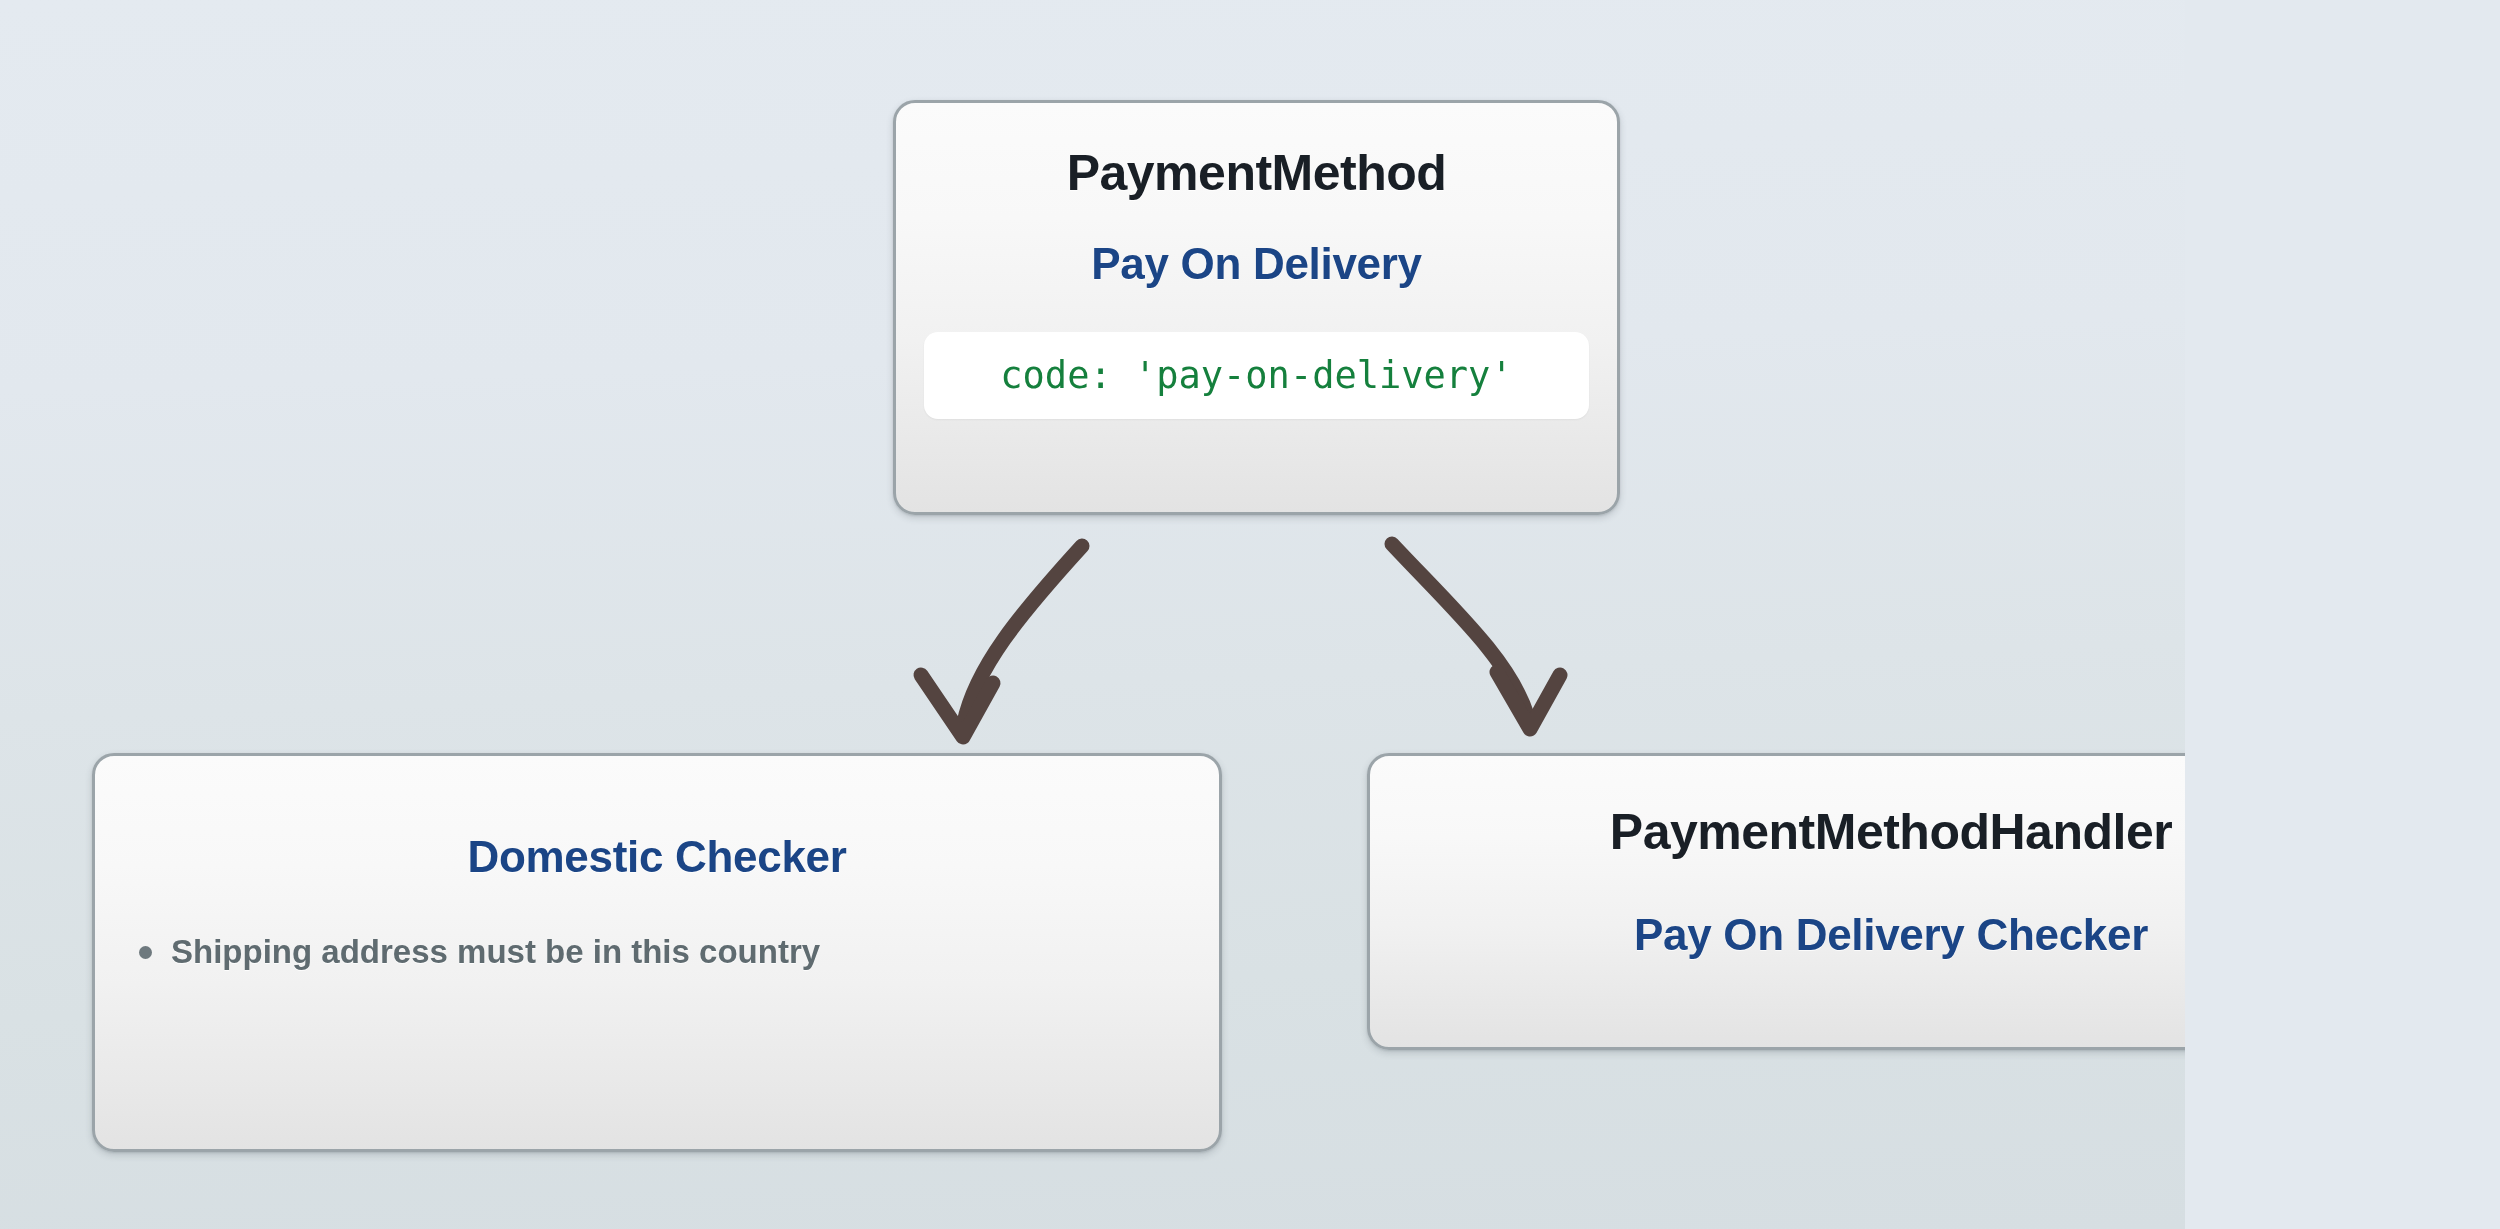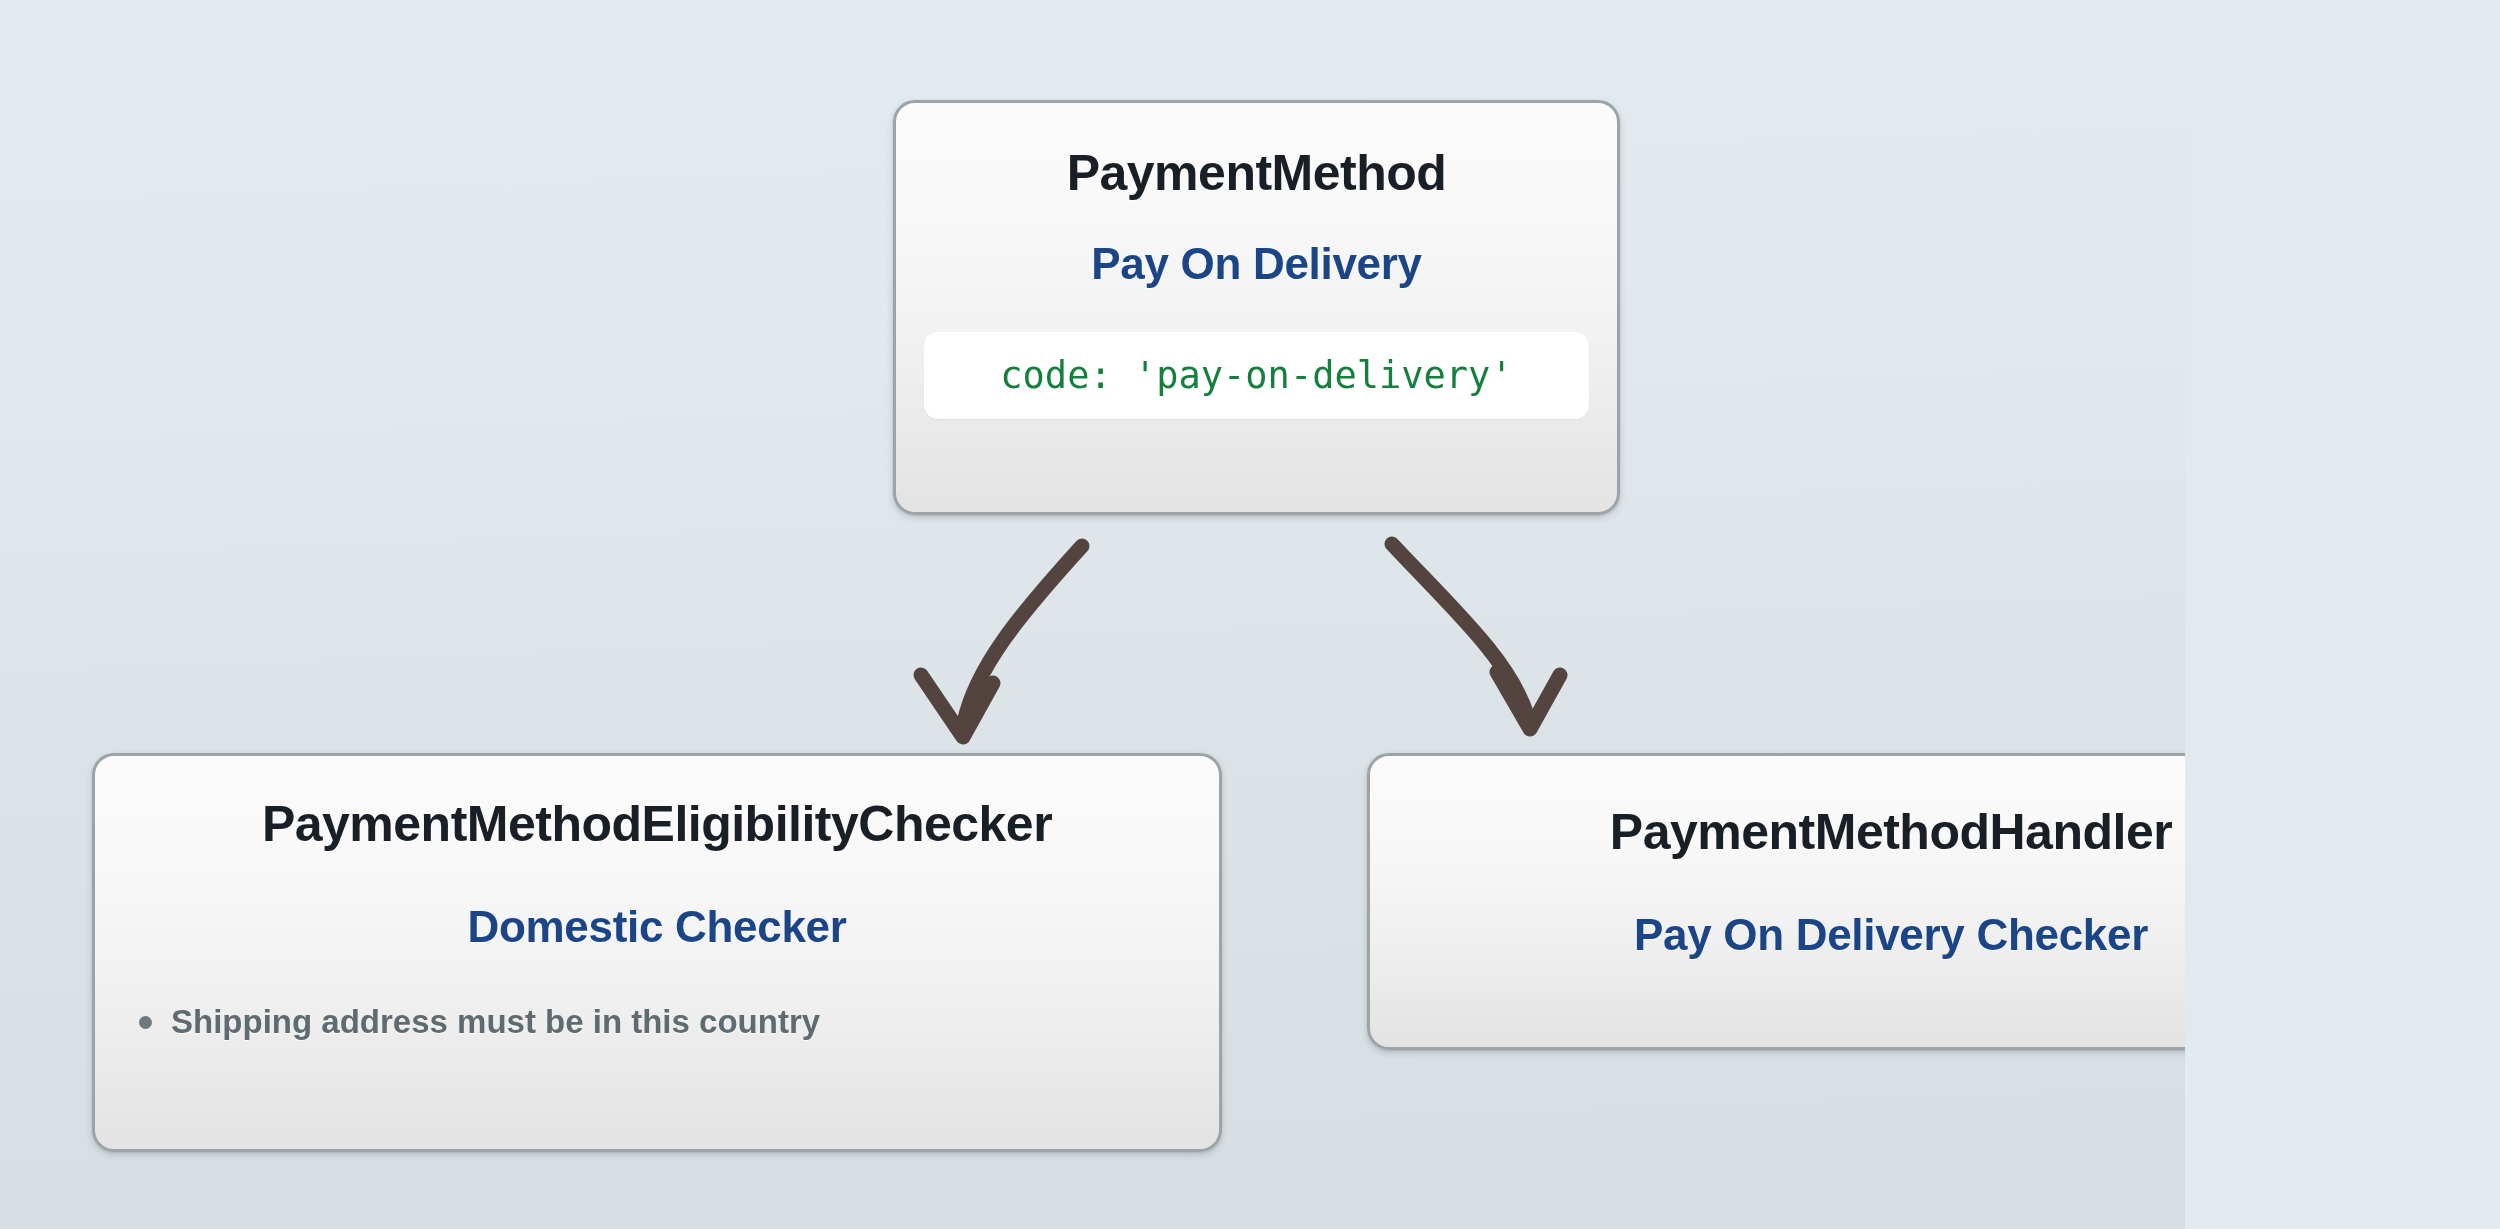--- a/index.html
+++ b/index.html
@@ -161,21 +161,20 @@
     </g>
   </svg>
 
   <div class="card" id="card-payment-method">
     <div class="card-title">PaymentMethod</div>
     <div class="card-subtitle">Pay On Delivery</div>
     <div class="code-badge">code: 'pay-on-delivery'</div>
   </div>
 
   <div class="card" id="card-eligibility-checker">
-    <div class="card-title">PaymentMethodEligibilityChecker</div>
     <div class="card-subtitle">Domestic Checker</div>
     <ul class="rule-list">
       <li class="rule-item">
         <span class="rule-bullet"></span>
         <span>Shipping address must be in this country</span>
       </li>
     </ul>
   </div>
 
   <div class="card" id="card-payment-handler">

